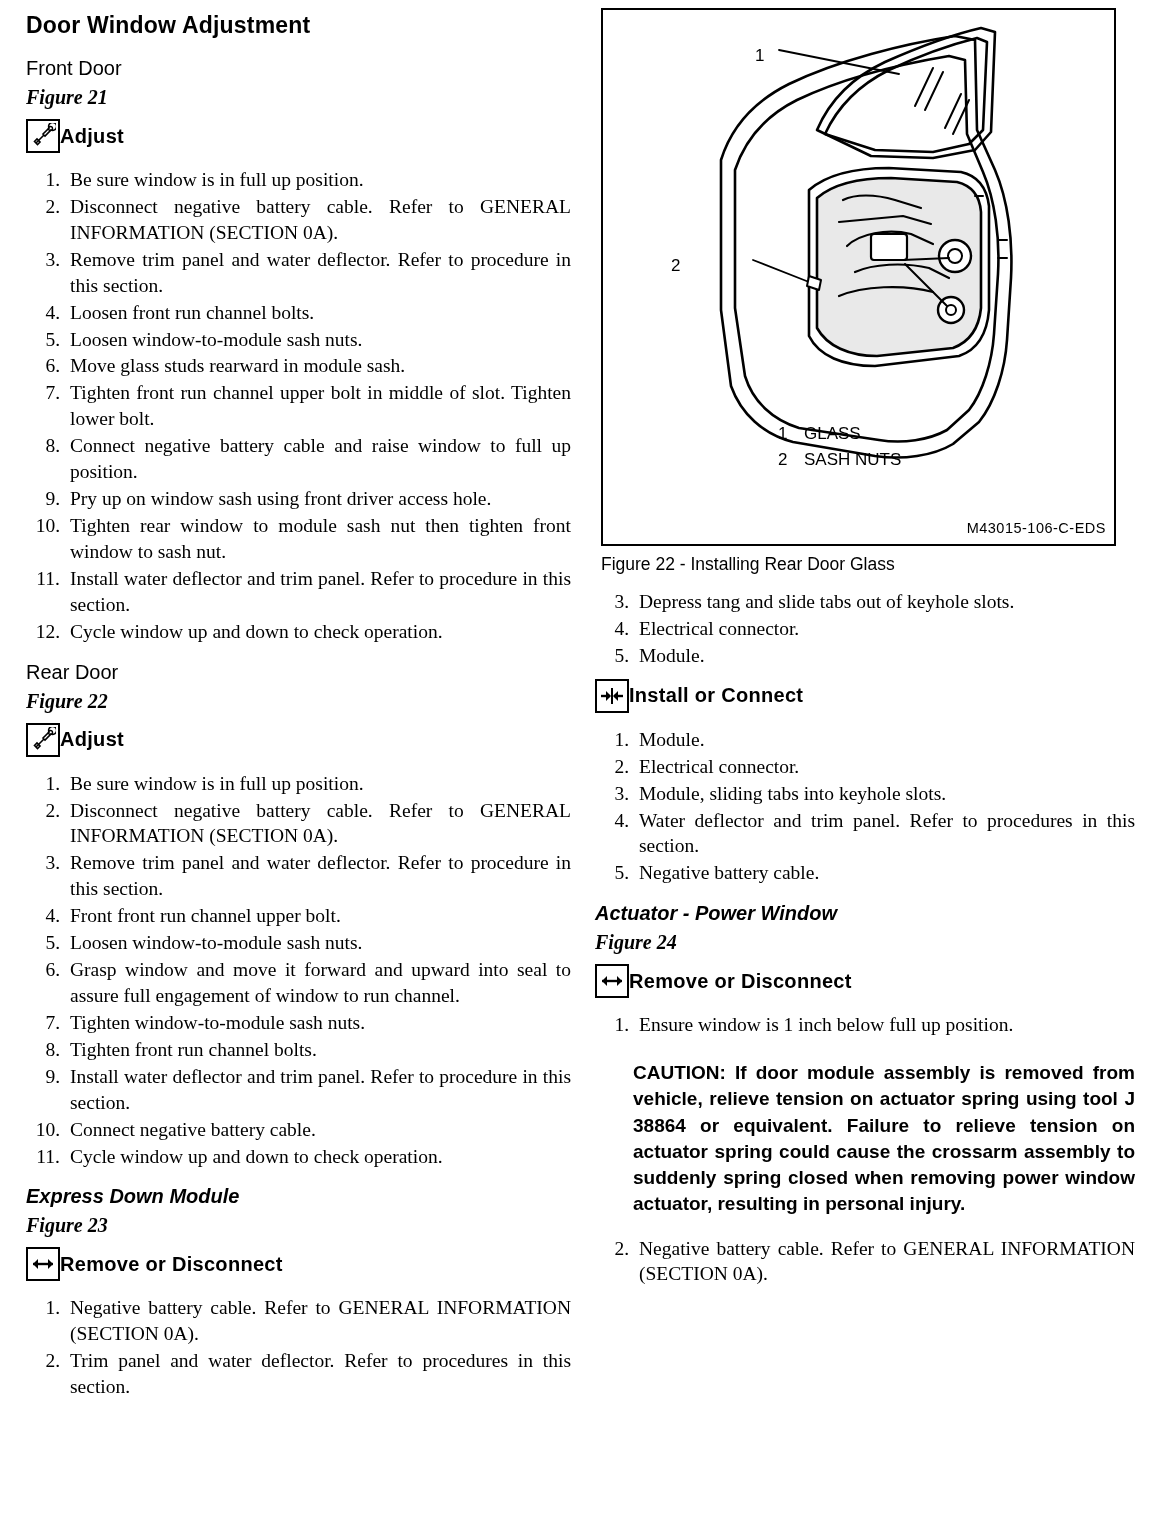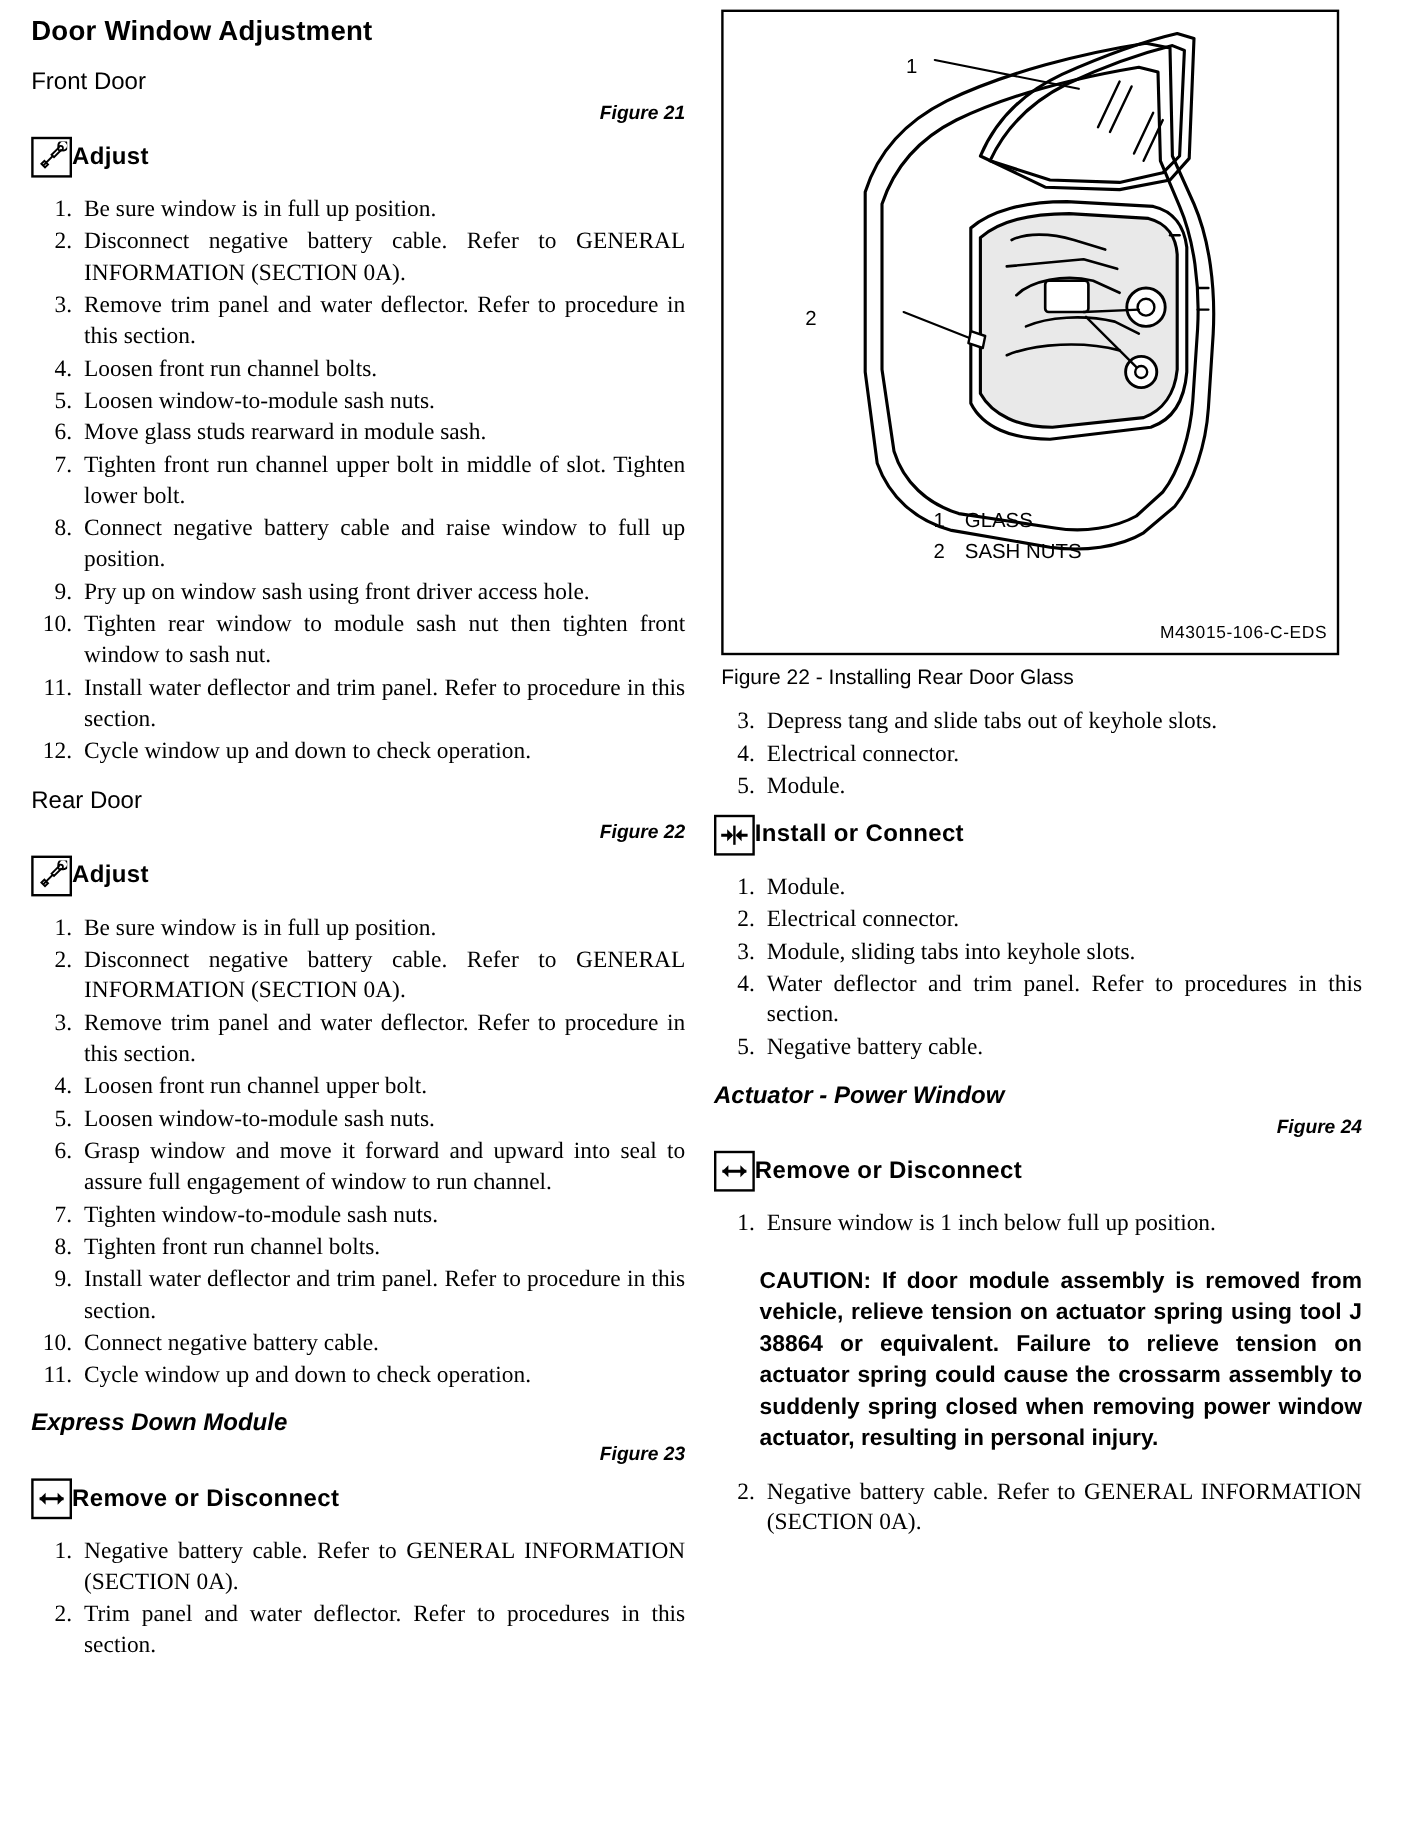--- a/index.html
+++ b/index.html
@@ -44,26 +44,25 @@
     font-family: "Liberation Sans", sans-serif;
     font-weight: normal;
     font-size: 20px;
     margin: 16px 0 6px 0;
   }
   h2.sub-title.bold {
     font-weight: bold;
     font-style: italic;
   }
   .fig-label {
-    font-family: Liberation Sans, sans-serif;
+    font-family: Liberation Serif, serif;
     font-style: italic;
     font-weight: bold;
-    font-size: 16px;
+    font-size: 20px;
     margin: 2px 0 10px 0;
-    text-align: right;
   }
   .proc-head {
     display: flex;
     align-items: center;
     margin: 10px 0 14px 0;
   }
   .proc-icon {
     width: 34px;
     height: 34px;
     border: 2px solid #000;
@@ -255,21 +254,21 @@
       <li>
           <span class="num">2.</span>
           <span class="txt">Disconnect negative battery cable. Refer to GENERAL INFORMATION (SECTION 0A).</span>
         </li>
       <li>
           <span class="num">3.</span>
           <span class="txt">Remove trim panel and water deflector. Refer to procedure in this section.</span>
         </li>
       <li>
           <span class="num">4.</span>
-          <span class="txt">Loosen front run channel upper bolt.</span>
+          <span class="txt">Front front run channel upper bolt.</span>
         </li>
       <li>
           <span class="num">5.</span>
           <span class="txt">Loosen window-to-module sash nuts.</span>
         </li>
       <li>
           <span class="num">6.</span>
           <span class="txt">Grasp window and move it forward and upward into seal to assure full engagement of window to run channel.</span>
         </li>
       <li>

